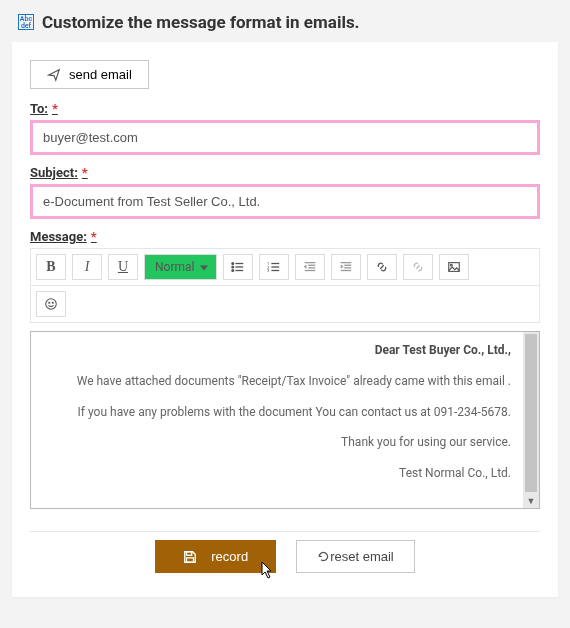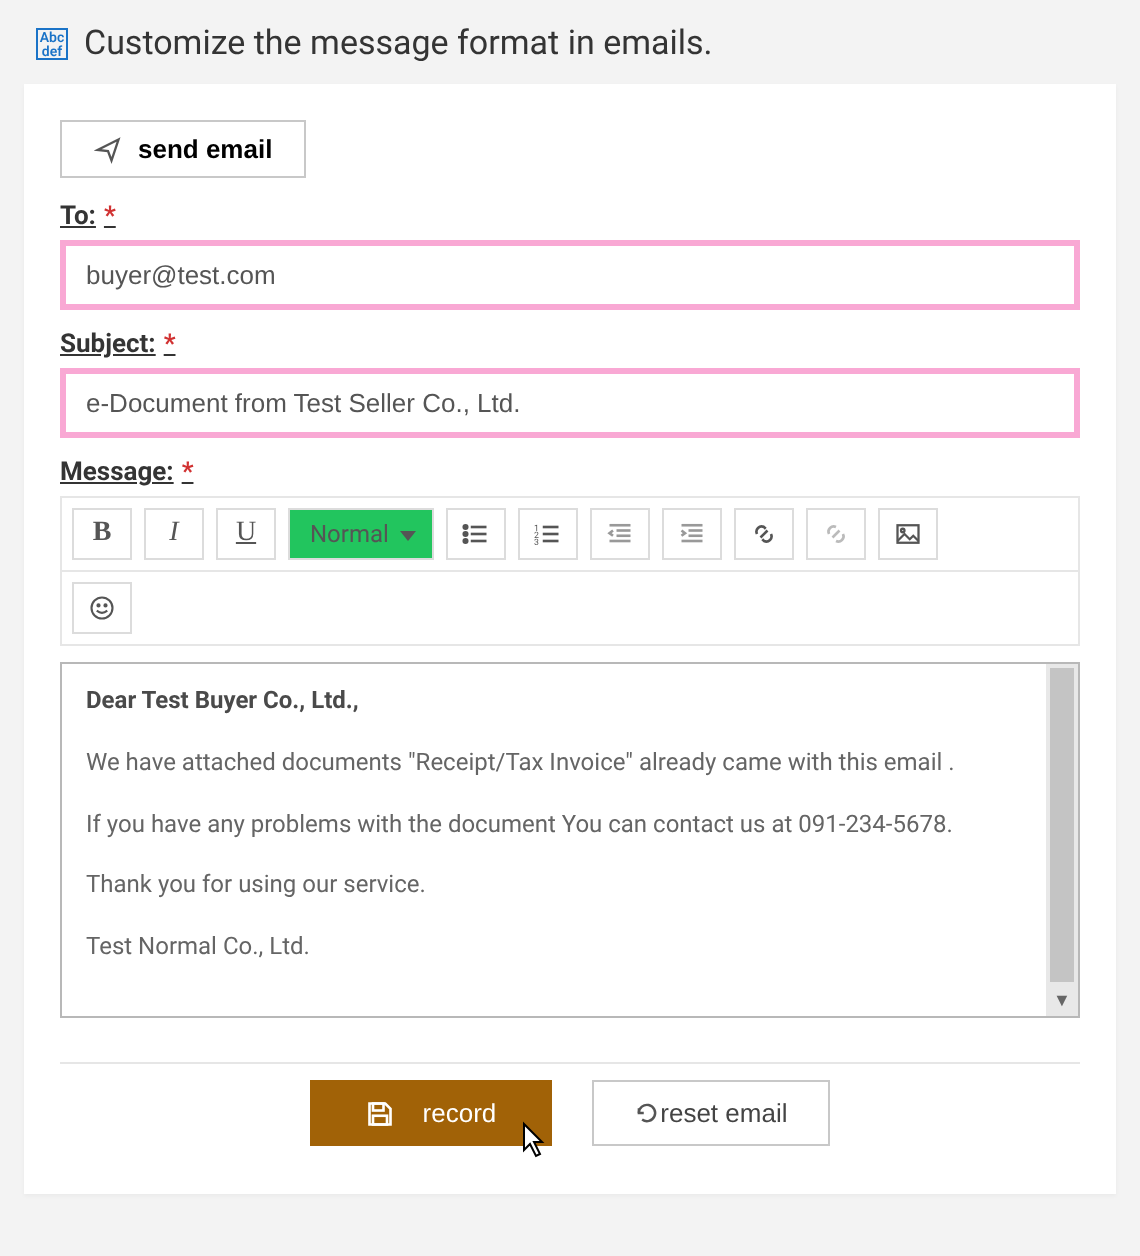--- a/index.html
+++ b/index.html
@@ -23,21 +23,21 @@
     border: 1px solid #1a73c7;
     color: #1a73c7;
     font-size: 7px;
     line-height: 7px;
     text-align: center;
     padding-top: 1px;
     font-weight: 600;
   }
   .page-header .title {
     font-size: 17px;
-    font-weight: 400;
+    font-weight: 700;
     color: #343434;
   }
   .card {
     background: #fff;
     margin: 0 12px;
     padding: 18px 18px 24px 18px;
     box-shadow: 0 1px 2px rgba(0,0,0,0.04);
   }
   .top-row {
     display: flex;
@@ -48,21 +48,20 @@
   .try-label { font-weight: 700; font-size: 13px; }
   .send-btn {
     border: 1px solid #c8c8c8;
     background: #fff;
     padding: 6px 16px;
     display: flex;
     align-items: center;
     gap: 8px;
     cursor: pointer;
     font-size: 13px;
-    font-weight: bold;
   }
   .send-btn svg { width: 14px; height: 14px; }
   .field-label {
     font-weight: 700;
     font-size: 13px;
     margin-bottom: 4px;
     display: flex;
     align-items: center;
     gap: 4px;
     text-decoration: underline;
@@ -122,20 +121,21 @@
   .u { text-decoration: underline; font-family: Georgia, serif; font-size: 14px; }
   .emoji-row {
     border: 1px solid #e6e6e6;
     border-top: none;
     padding: 5px;
   }
   .editor-wrap {
     border: 1px solid #b8b8b8;
     margin-top: 8px;
     display: flex;
+    text-align: right;
   }
   .editor {
     flex: 1;
     padding: 10px 12px;
     font-size: 12px;
     color: #656565;
     line-height: 1.4;
     height: 176px;
     overflow: hidden;
   }

